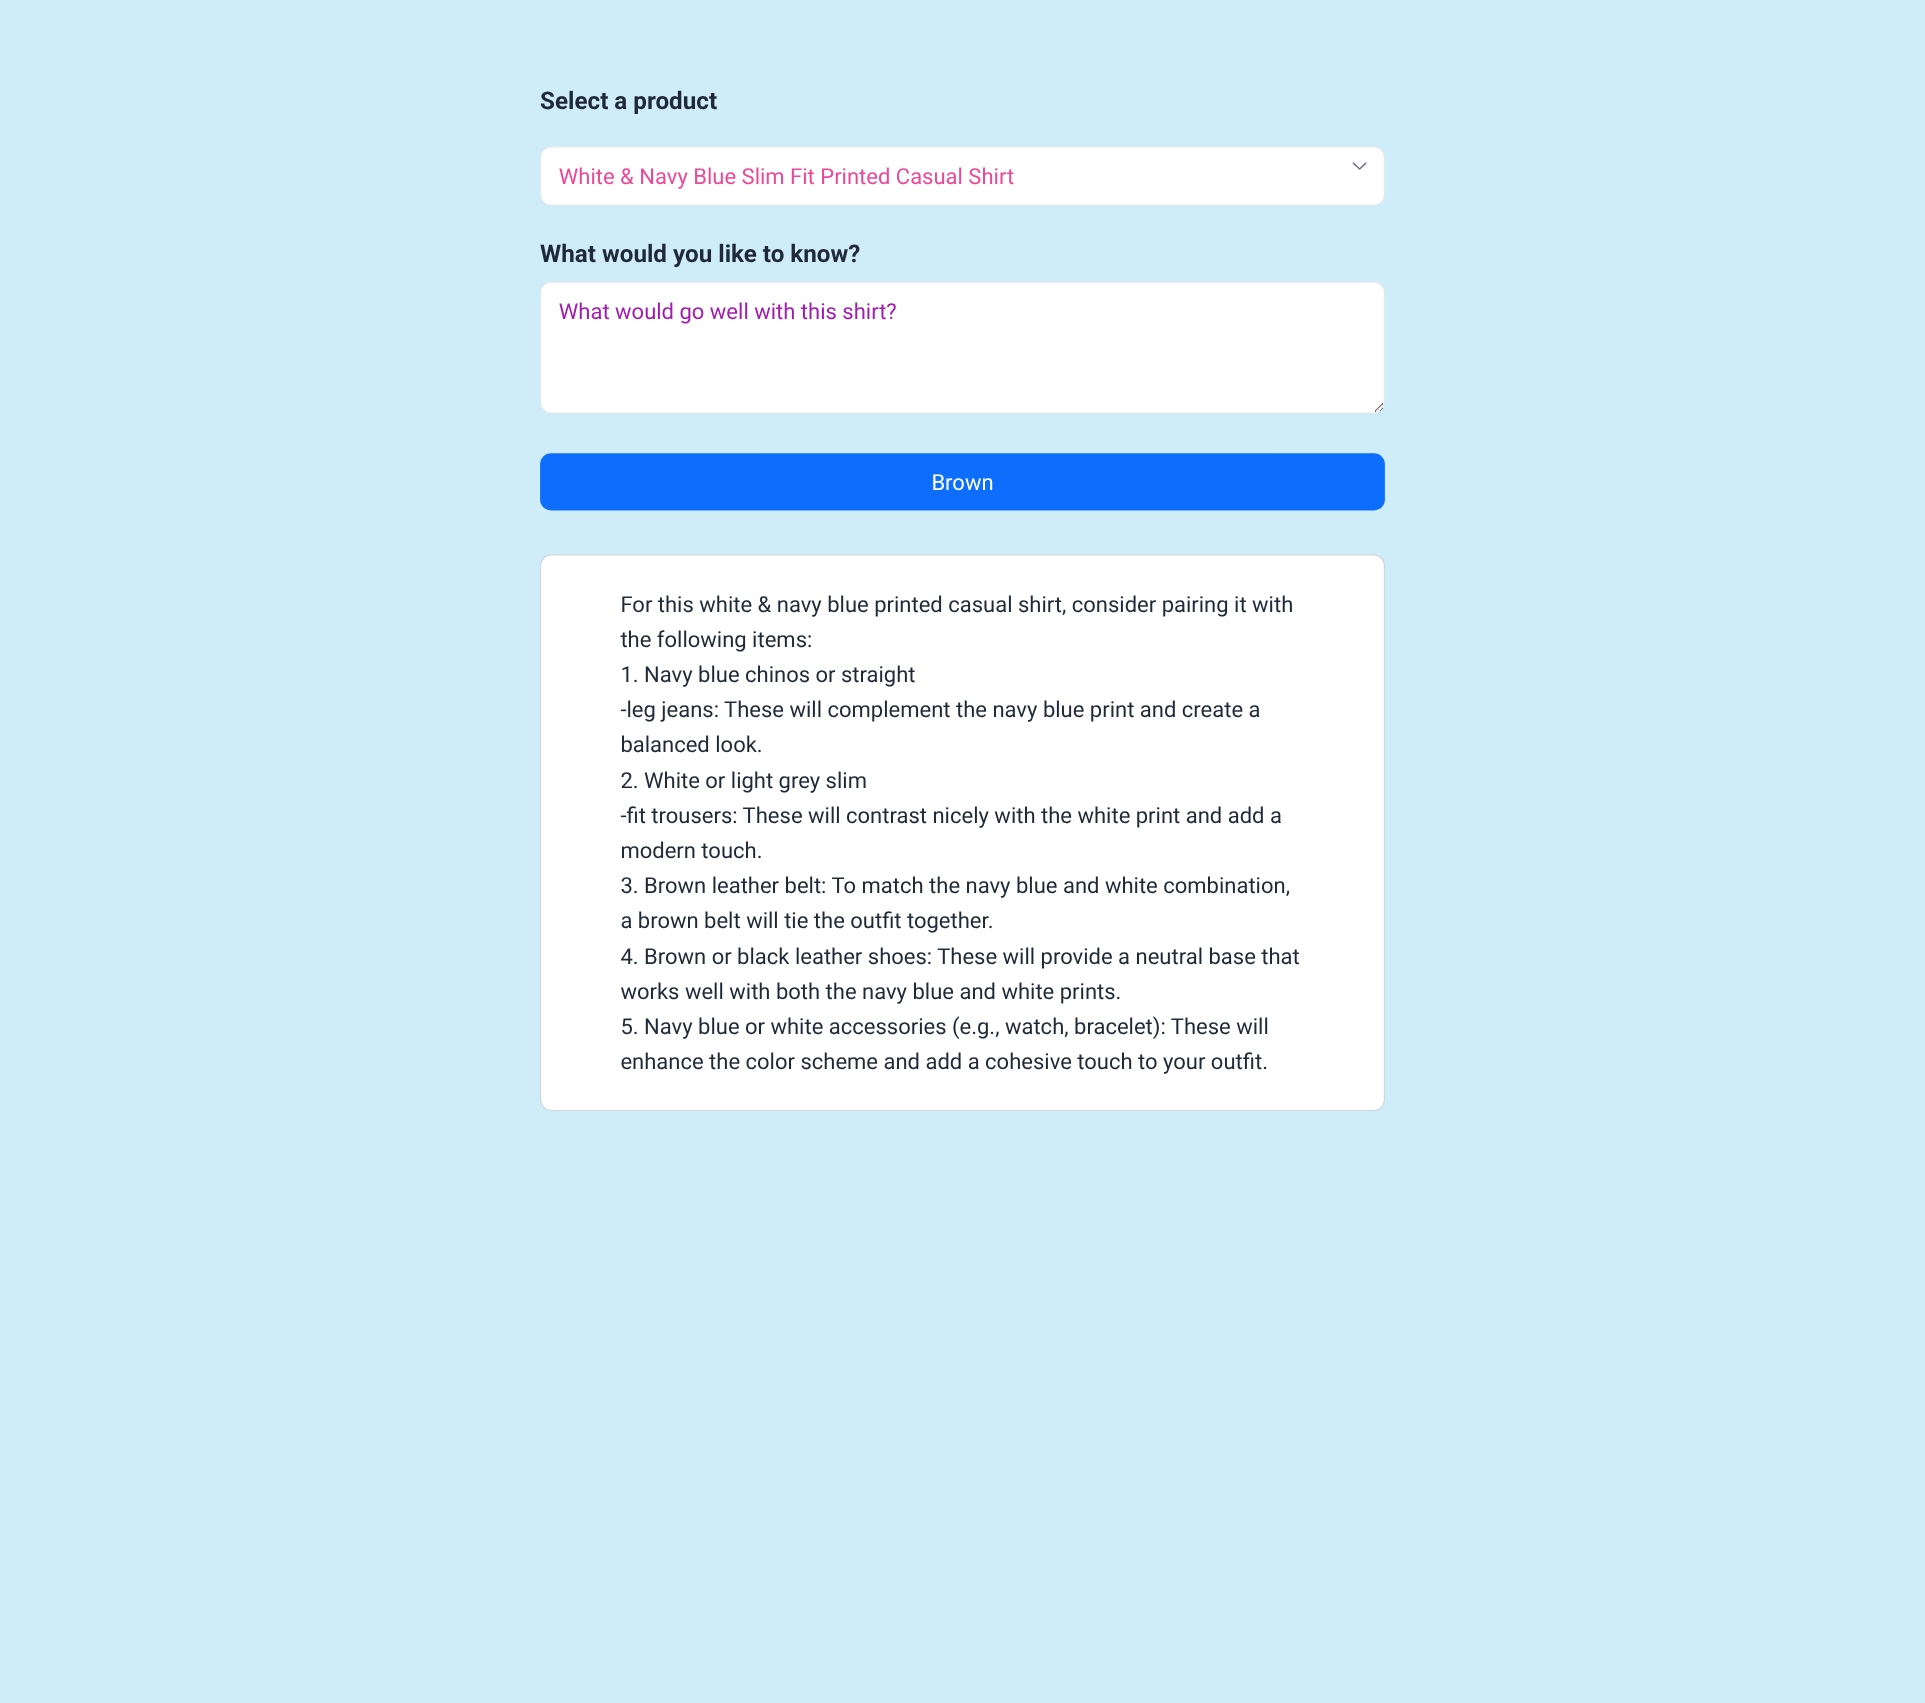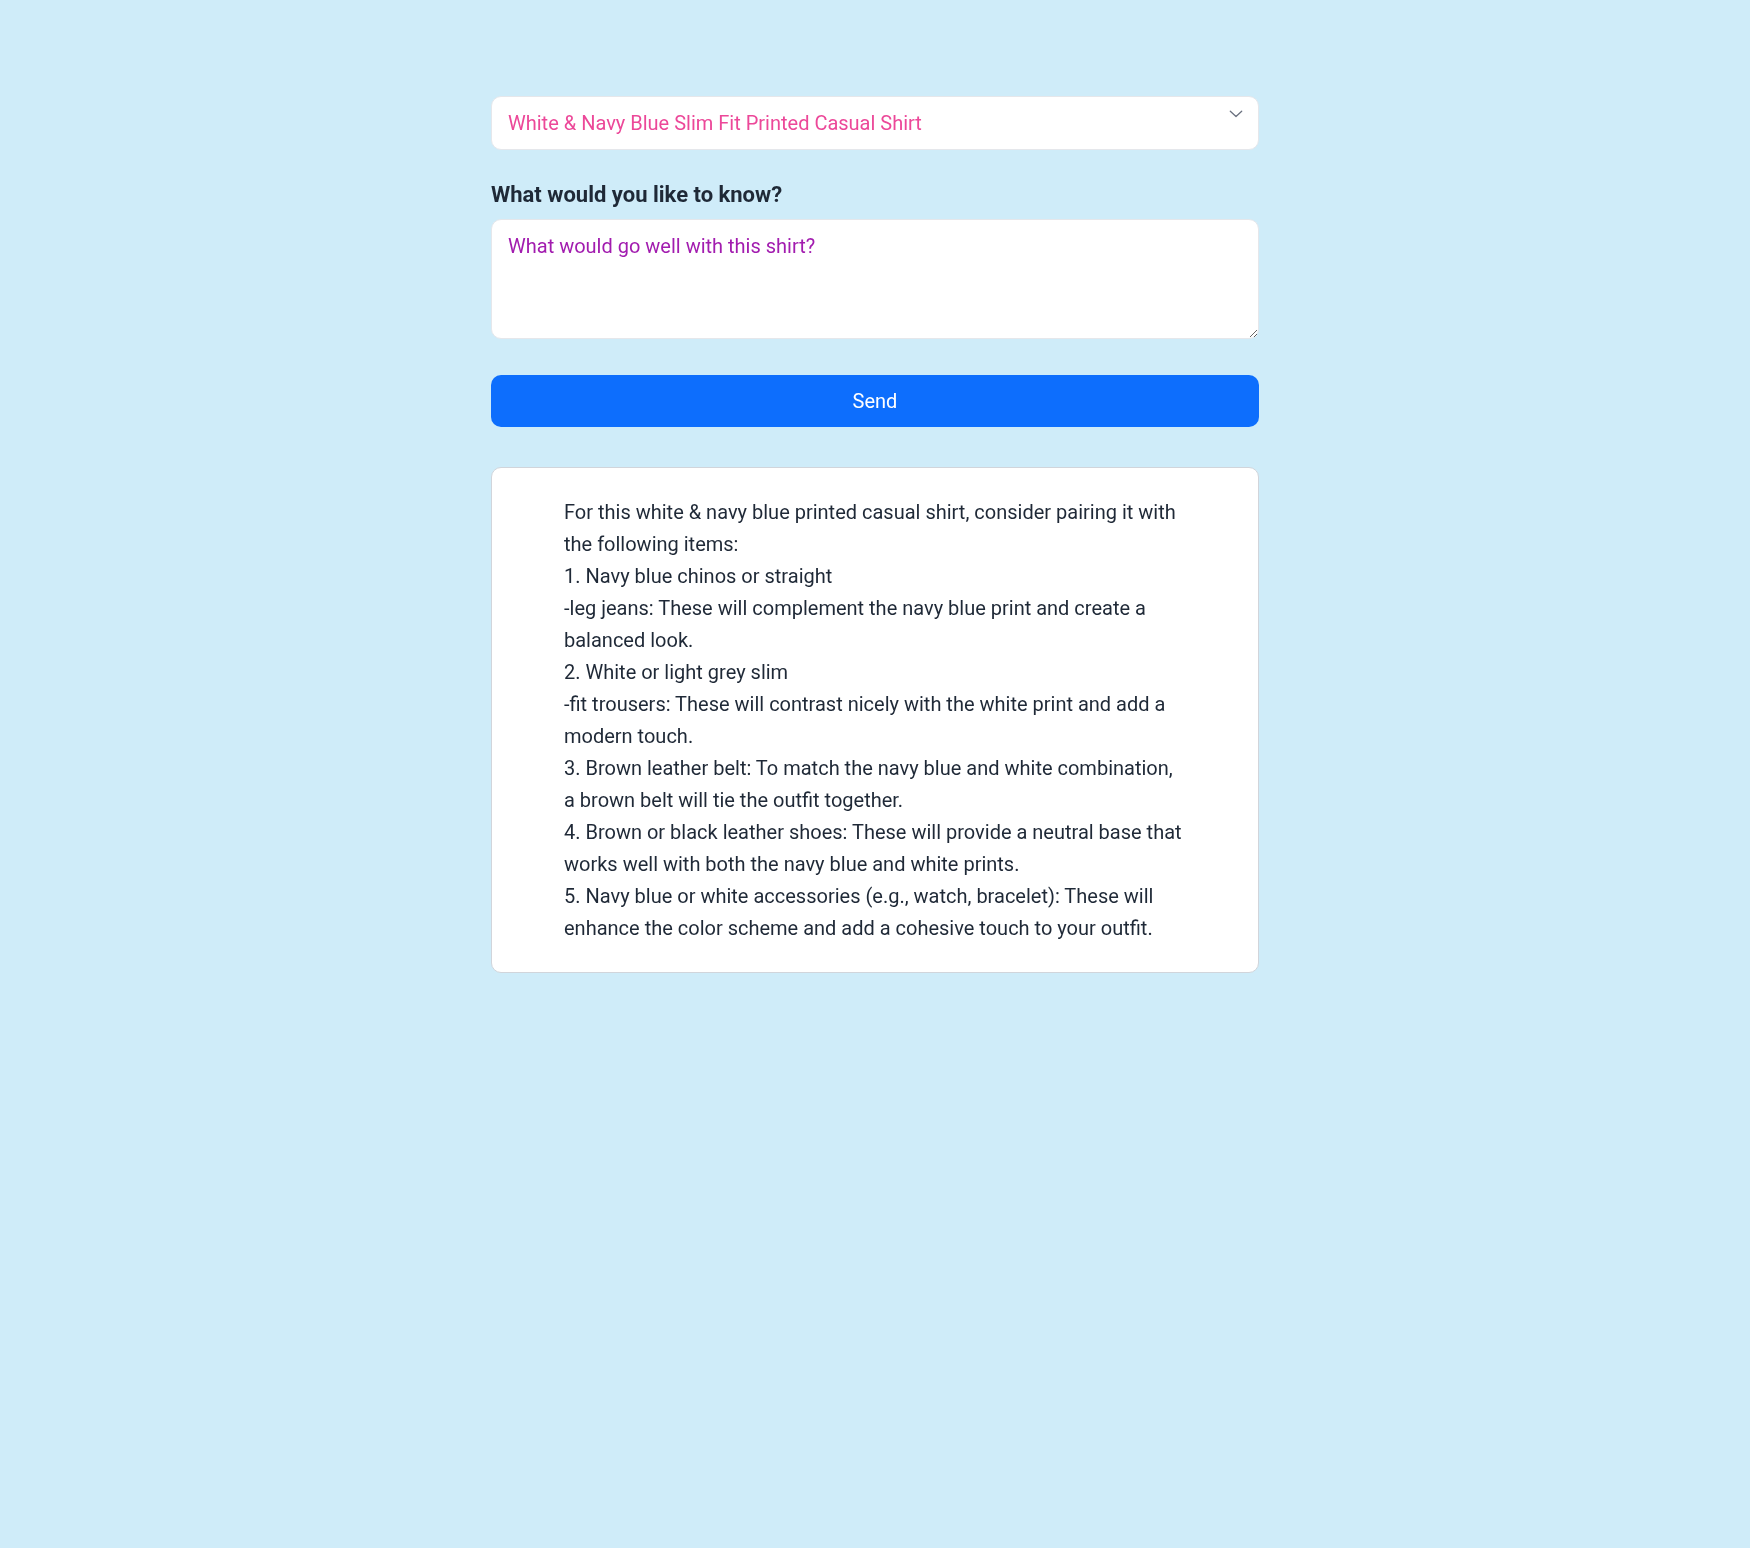--- a/index.html
+++ b/index.html
@@ -97,37 +97,38 @@
       line-height: 1.6;
       color: #1f2937;
       white-space: pre-wrap;
     }
   </style>
 </head>
 <body>
 
 <div class="container">
 
+  <div class="label">Select a product</div>
 
   <div class="select-wrapper">
     <select>
       <option>White &amp; Navy Blue Slim Fit Printed Casual Shirt</option>
     </select>
     <span class="select-chevron">
       <svg width="14" height="14" viewBox="0 0 16 16" fill="currentColor">
         <path d="M1.5 5.5l6.5 6 6.5-6" stroke="currentColor" stroke-width="1.5" fill="none" stroke-linecap="round" stroke-linejoin="round"></path>
       </svg>
     </span>
   </div>
 
   <div class="label">What would you like to know?</div>
 
   <textarea style="">What would go well with this shirt?</textarea>
 
-  <button>Send</button>
+  <button>Brown</button>
 
   <div class="response-card">
     <div class="response-text">For this white &amp; navy blue printed casual shirt, consider pairing it with the following items:
 1. Navy blue chinos or straight
 -leg jeans: These will complement the navy blue print and create a balanced look.
 2. White or light grey slim
 -fit trousers: These will contrast nicely with the white print and add a modern touch.
 3. Brown leather belt: To match the navy blue and white combination, a brown belt will tie the outfit together.
 4. Brown or black leather shoes: These will provide a neutral base that works well with both the navy blue and white prints.
 5. Navy blue or white accessories (e.g., watch, bracelet): These will enhance the color scheme and add a cohesive touch to your outfit.</div>

